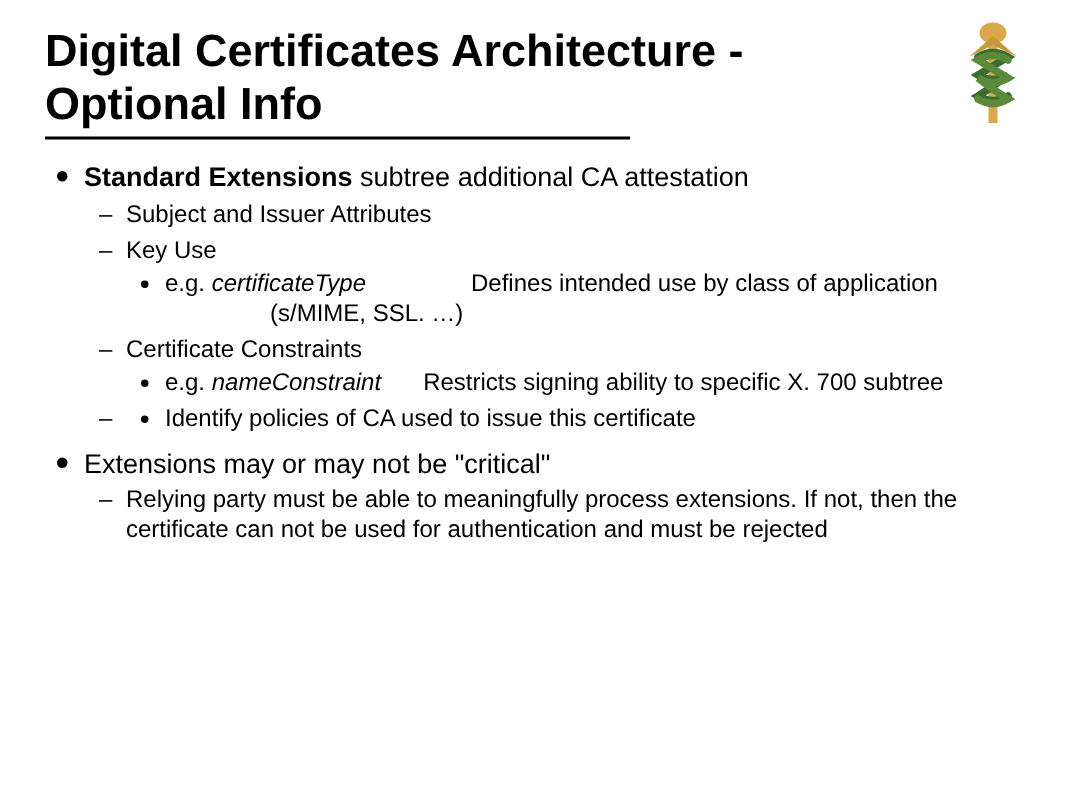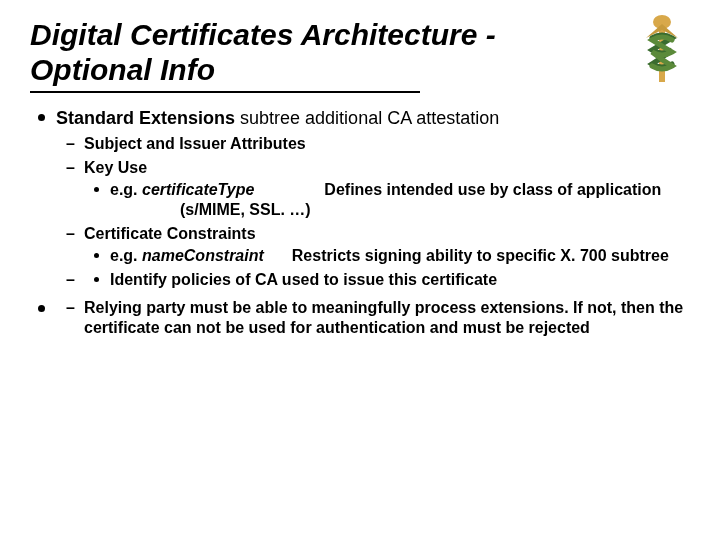--- a/index.html
+++ b/index.html
@@ -18,21 +18,20 @@
     height: 540px;
     box-sizing: border-box;
     padding: 18px 30px 0 30px;
   }
   .title {
     font-size: 30px;
     font-weight: bold;
     line-height: 1.15;
     margin: 0 0 4px 0;
     max-width: 560px;
-    font-style: italic;
   }
   .title-underline {
     width: 390px;
     height: 2px;
     background: #000;
     margin-bottom: 14px;
   }
   .logo {
     position: absolute;
     top: 10px;
@@ -62,21 +61,21 @@
     background: #000;
     border-radius: 50%;
   }
   .lvl1 .bold-part { font-weight: bold; }
   .lvl1 .normal-tail { font-weight: normal; }
 
   ul.lvl2 {
     margin: 4px 0 8px 0;
     padding-left: 28px;
     list-style: none;
-    font-weight: bold;
+    font-weight: normal;
   }
   ul.lvl2 > li {
     position: relative;
     font-size: 16px;
     margin-bottom: 4px;
     line-height: 1.25;
   }
   ul.lvl2 > li::before {
     content: "–";
     position: absolute;
@@ -152,20 +151,21 @@
           <ul class="lvl3">
             <li>
               <span>Identify policies of CA  used to issue this certificate</span>
             </li>
           </ul>
         </li>
       </ul>
     </li>
 
     <li>
+      <span class="normal-tail">Extensions may or may not be "critical"</span>
       <ul class="lvl2">
         <li>
           <span>Relying party must be able to meaningfully process extensions. If not, then the certificate can not be used for authentication and must be rejected</span>
         </li>
       </ul>
     </li>
   </ul>
 
 </div>
 

